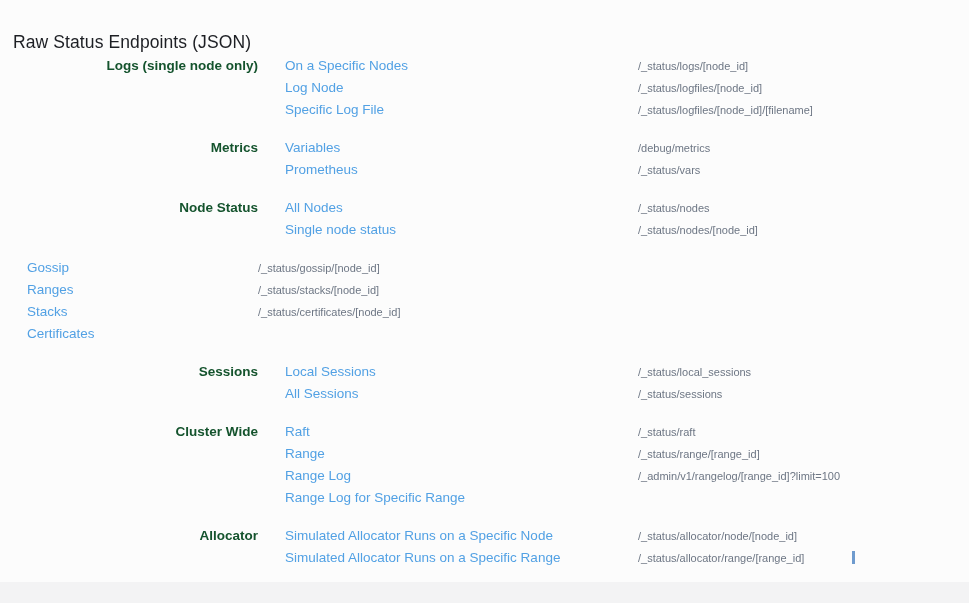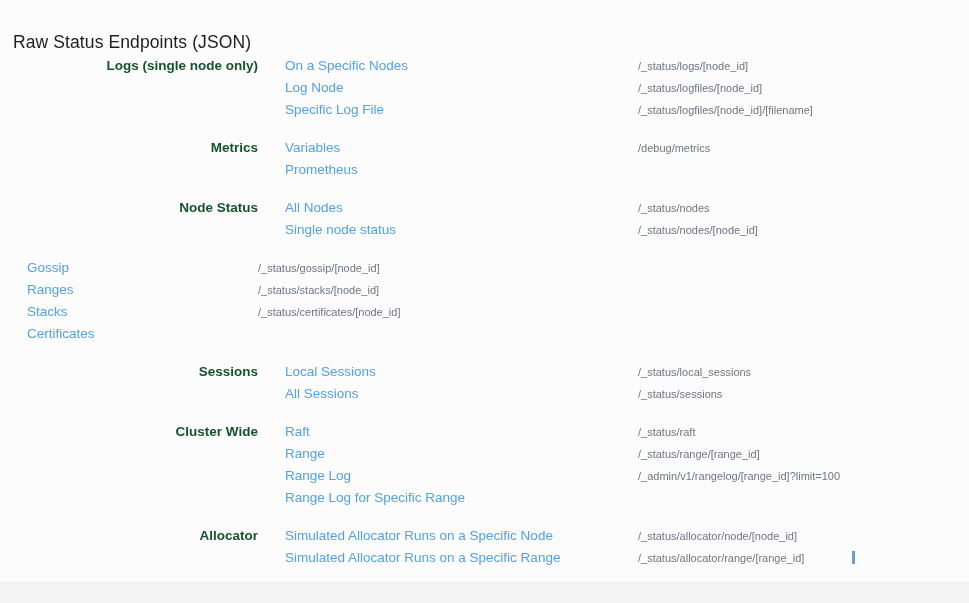--- a/index.html
+++ b/index.html
@@ -87,20 +87,21 @@
   </div>
 
   <div class="group">
     <div class="cat">Metrics</div>
     <div class="links">
       <a class="link">Variables</a>
       <a class="link">Prometheus</a>
     </div>
     <div class="paths">
       <span class="path">/debug/metrics</span>
+      <span class="path">/_status/vars</span>
     </div>
   </div>
 
   <div class="group">
     <div class="cat">Node Status</div>
     <div class="links">
       <a class="link">All Nodes</a>
       <a class="link">Single node status</a>
     </div>
     <div class="paths">

